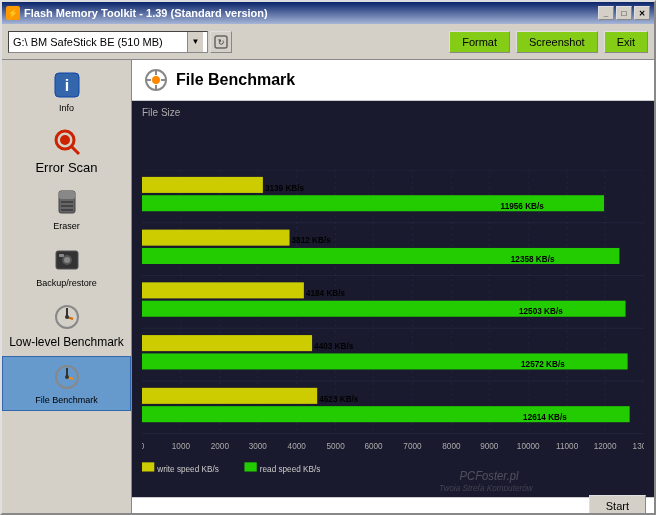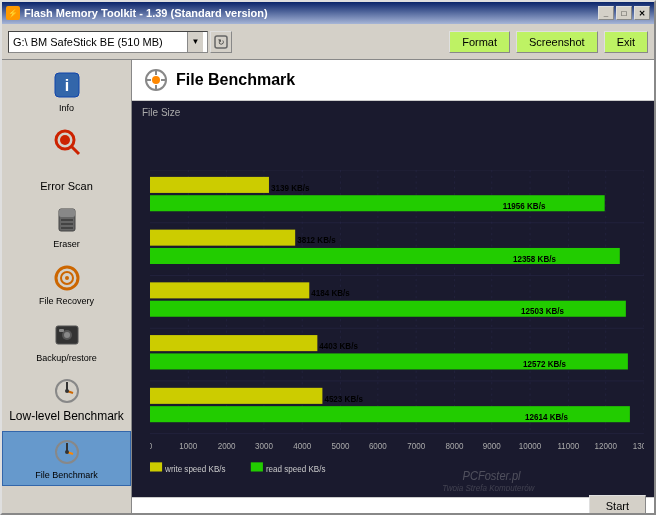--- a/index.html
+++ b/index.html
@@ -139,21 +139,21 @@
     }
 
     .toolbar-spacer { flex: 1; }
 
     .toolbar-btn {
       height: 22px;
       padding: 0 12px;
       border: 1px solid #888;
       border-top: 1px solid #dfdfdf;
       border-left: 1px solid #dfdfdf;
-      background: #bef264;
+      background: #84cc16;
       font-size: 11px;
       cursor: pointer;
       display: flex;
       align-items: center;
     }
 
     
     .main-content {
       display: flex;
       flex: 1;
@@ -304,43 +304,33 @@
           <span style="font-size: 9px; line-height: 1.2;">Info</span>
         </div>
         <div class="sidebar-item">
           <div class="sidebar-icon">
             <svg width="28" height="28" viewBox="0 0 28 28">
               <circle cx="12" cy="12" r="9" fill="none" stroke="#cc2200" stroke-width="3"></circle>
               <circle cx="12" cy="12" r="5" fill="#cc2200"></circle>
               <line x1="19" y1="19" x2="26" y2="26" stroke="#cc2200" stroke-width="3"></line>
             </svg>
           </div>
-          <span style="font-size: 11px; line-height: 1.2; margin-top: 20px;">Error Scan</span>
+          <span style="font-size: 13px; line-height: 1.2;">Error Scan</span>
         </div>
         <div class="sidebar-item">
           <div class="sidebar-icon">
             <svg width="28" height="28" viewBox="0 0 28 28">
               <rect x="6" y="2" width="16" height="22" rx="2" fill="#666" stroke="#444" stroke-width="1"></rect>
               <rect x="6" y="2" width="16" height="8" rx="2" fill="#888"></rect>
               <rect x="8" y="12" width="12" height="2" fill="#444"></rect>
               <rect x="8" y="16" width="12" height="2" fill="#444"></rect>
               <rect x="8" y="20" width="12" height="2" fill="#444"></rect>
             </svg>
           </div>
           <span style="font-size: 9px; line-height: 1.2;">Eraser</span>
-        </div>
-        <div class="sidebar-item">
-          <div class="sidebar-icon">
-            <svg width="28" height="28" viewBox="0 0 28 28">
-              <circle cx="14" cy="14" r="11" fill="none" stroke="#cc6600" stroke-width="3"></circle>
-              <circle cx="14" cy="14" r="6" fill="none" stroke="#cc6600" stroke-width="2"></circle>
-              <circle cx="14" cy="14" r="2" fill="#cc6600"></circle>
-            </svg>
-          </div>
-          <span style="font-size: 9px; line-height: 1.2;">File Recovery</span>
         </div>
         <div class="sidebar-item">
           <div class="sidebar-icon">
             <svg width="28" height="28" viewBox="0 0 28 28">
               <rect x="3" y="5" width="22" height="18" rx="2" fill="#333" stroke="#555" stroke-width="1"></rect>
               <circle cx="14" cy="14" r="5" fill="#555"></circle>
               <circle cx="14" cy="14" r="3" fill="#888"></circle>
               <rect x="6" y="8" width="5" height="3" rx="1" fill="#888"></rect>
             </svg>
           </div>
@@ -381,21 +371,21 @@
             <line x1="12" y1="17" x2="12" y2="22" stroke="#888" stroke-width="2"></line>
             <line x1="2" y1="12" x2="7" y2="12" stroke="#888" stroke-width="2"></line>
             <line x1="17" y1="12" x2="22" y2="12" stroke="#888" stroke-width="2"></line>
           </svg>
         </div>
         <span class="panel-title">File Benchmark</span>
       </div>
 
       <div class="content-inner">
         <div style="color:#aaa;font-size:10px;margin-bottom:4px;">File Size</div>
-        <div style="flex:1;position:relative;margin-left:8px;">
+        <div style="flex:1;position:relative;">
           <svg width="100%" height="100%" viewBox="0 0 490 280" preserveAspectRatio="none">
 
             <rect width="490" height="280" fill="#1a1a2e"></rect>
 
             <line x1="0" y1="0" x2="490" y2="0" stroke="#2a2a4a" stroke-width="0.5"></line>
             <line x1="0" y1="46" x2="490" y2="46" stroke="#2a2a4a" stroke-width="0.5"></line>
             <line x1="0" y1="92" x2="490" y2="92" stroke="#2a2a4a" stroke-width="0.5"></line>
             <line x1="0" y1="138" x2="490" y2="138" stroke="#2a2a4a" stroke-width="0.5"></line>
             <line x1="0" y1="184" x2="490" y2="184" stroke="#2a2a4a" stroke-width="0.5"></line>
             <line x1="0" y1="230" x2="490" y2="230" stroke="#2a2a4a" stroke-width="0.5"></line>

